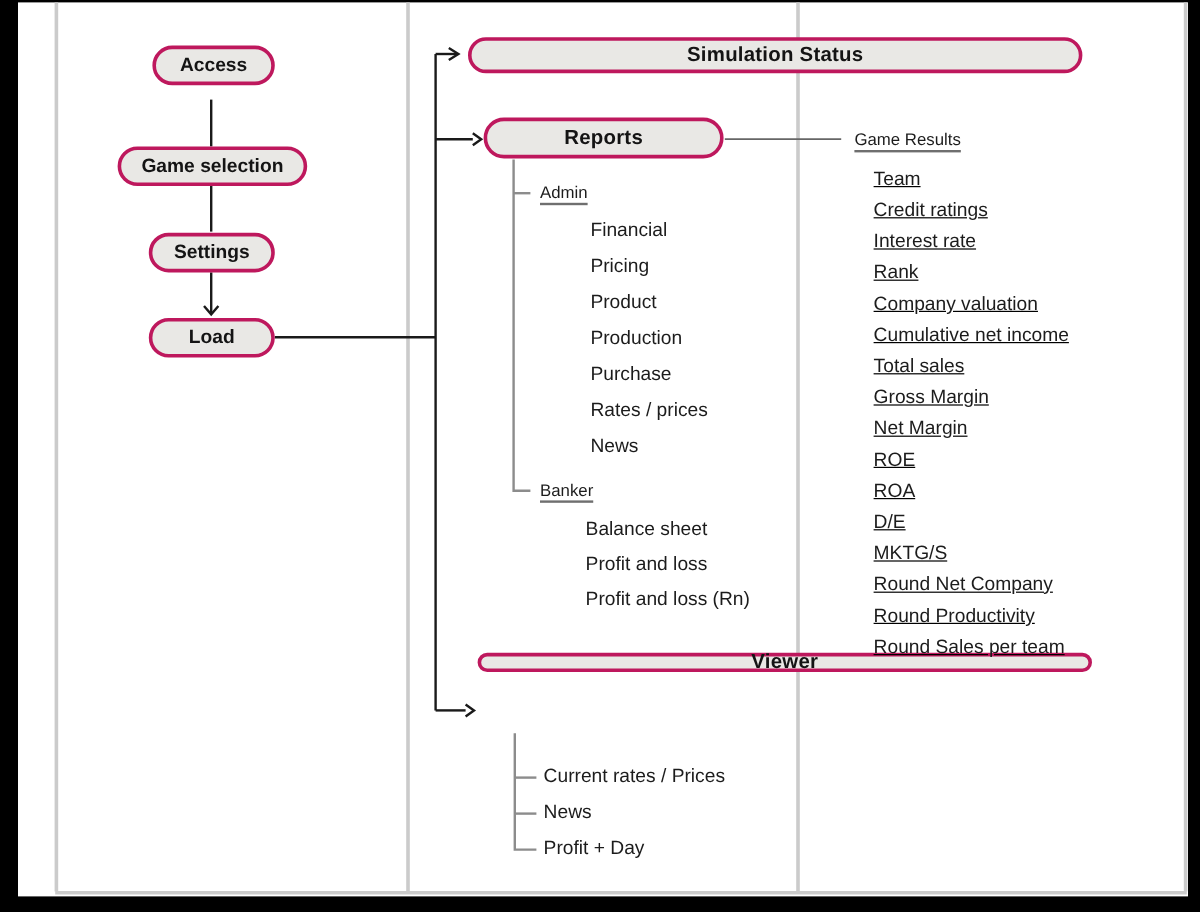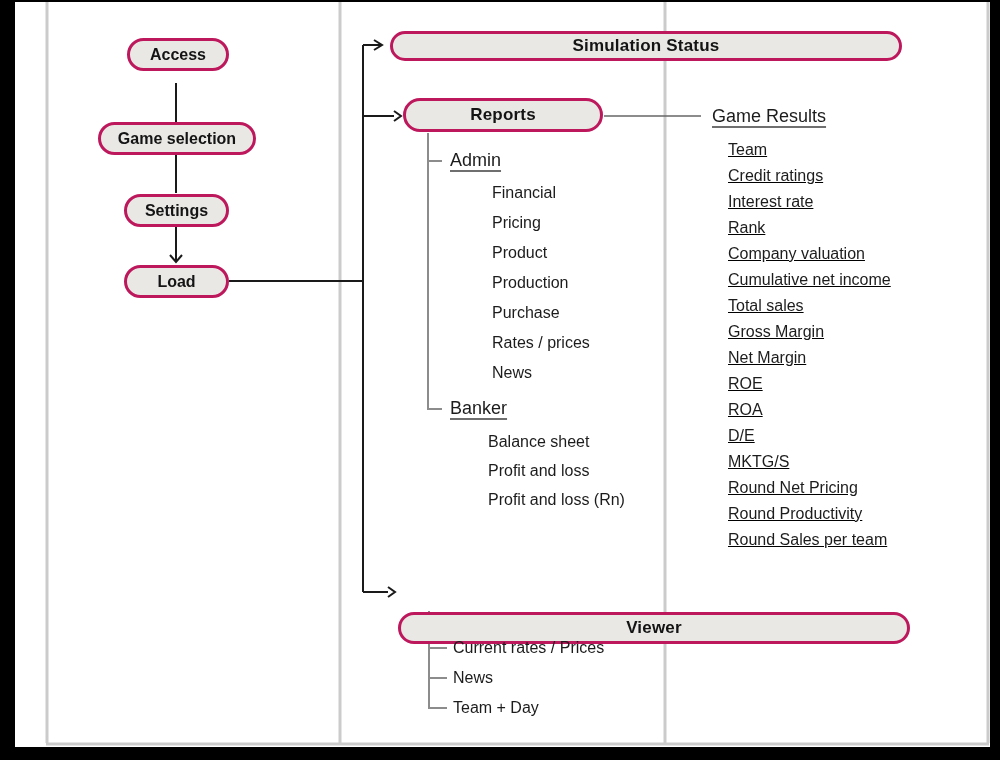--- a/index.html
+++ b/index.html
@@ -7,21 +7,21 @@
   #stage{position:relative;width:1000px;height:760px;background:#000;}
   #panel{position:absolute;left:15px;top:2px;width:975px;height:745px;background:#ffffff;}
   #wires{position:absolute;left:0;top:0;width:1000px;height:760px;pointer-events:none;}
   .pill{position:absolute;background:#e9e8e5;border:3px solid #be185d;border-radius:17px;
         display:flex;align-items:center;justify-content:center;
         font-weight:bold;color:#141414;box-sizing:border-box;white-space:nowrap;}
   .pill.small{font-size:16px;}
   .pill.wide{font-size:17px;letter-spacing:.2px;}
   .lbl{position:absolute;color:#1c1c1c;font-size:16px;line-height:20px;white-space:nowrap;}
   .underlined{text-decoration:underline;text-underline-offset:4px;text-decoration-color:#6f6f6f;
-              text-decoration-thickness:1.5px;font-size:18px;}
+              text-decoration-thickness:1.5px;font-size:14px;}
   .vlist{position:absolute;display:flex;flex-direction:column;}
   .vlist div{color:#1c1c1c;font-size:16px;line-height:20px;white-space:nowrap;}
   .gap6 div{margin-bottom:6px;}
   .gap10 div{margin-bottom:10px;}
   .gap9 div{margin-bottom:9px;}
 </style>
 </head>
 <body>
 
 <div id="stage">
@@ -75,21 +75,21 @@
   <div class="pill small" style="left:124px;top:265px;width:105px;height:33px;">
       <span>Load</span>
     </div>
 
   <div class="pill wide" style="left:390px;top:31px;width:512px;height:30px;">
       <span>Simulation Status</span>
     </div>
   <div class="pill wide" style="left:403px;top:98px;width:200px;height:34px;">
       <span>Reports</span>
     </div>
-  <div class="pill wide" style="left:398px;top:612px;width:512px;height:32px;">
+  <div class="pill wide" style="left:398px;top:544px;width:512px;height:16px;">
       <span>Viewer</span>
     </div>
 
   <div class="lbl underlined" style="left:450px;top:150px;">Admin</div>
   <div class="vlist gap10" style="left:492px;top:183px;">
     <div>Financial</div>
     <div>Pricing</div>
     <div>Product</div>
     <div>Production</div>
     <div>Purchase</div>
@@ -112,23 +112,23 @@
     <div>Rank</div>
     <div>Company valuation</div>
     <div>Cumulative net income</div>
     <div>Total sales</div>
     <div>Gross Margin</div>
     <div>Net Margin</div>
     <div>ROE</div>
     <div>ROA</div>
     <div>D/E</div>
     <div>MKTG/S</div>
-    <div>Round Net Pricing</div>
+    <div>Round Net Company</div>
     <div>Round Productivity</div>
     <div>Round Sales per team</div>
   </div>
 
   <div class="vlist gap10" style="left:453px;top:638px;">
     <div>Current rates / Prices</div>
     <div>News</div>
-    <div>Team + Day</div>
+    <div>Profit + Day</div>
   </div>
 </div>
 
 </body></html>

